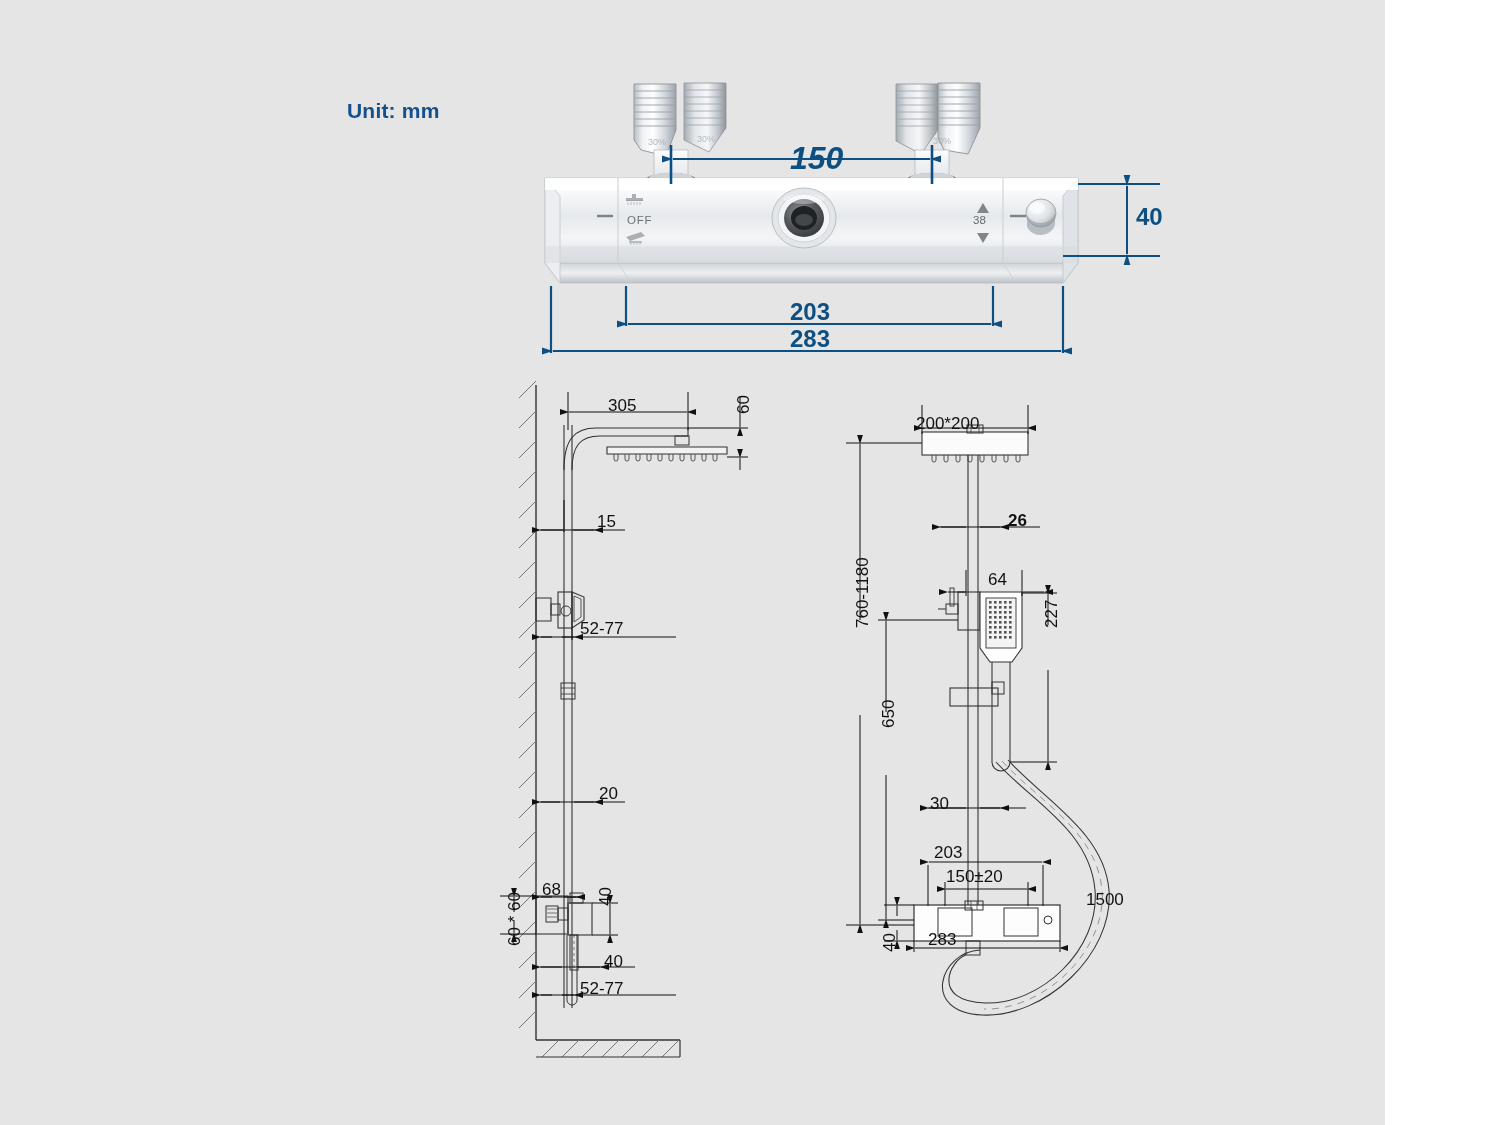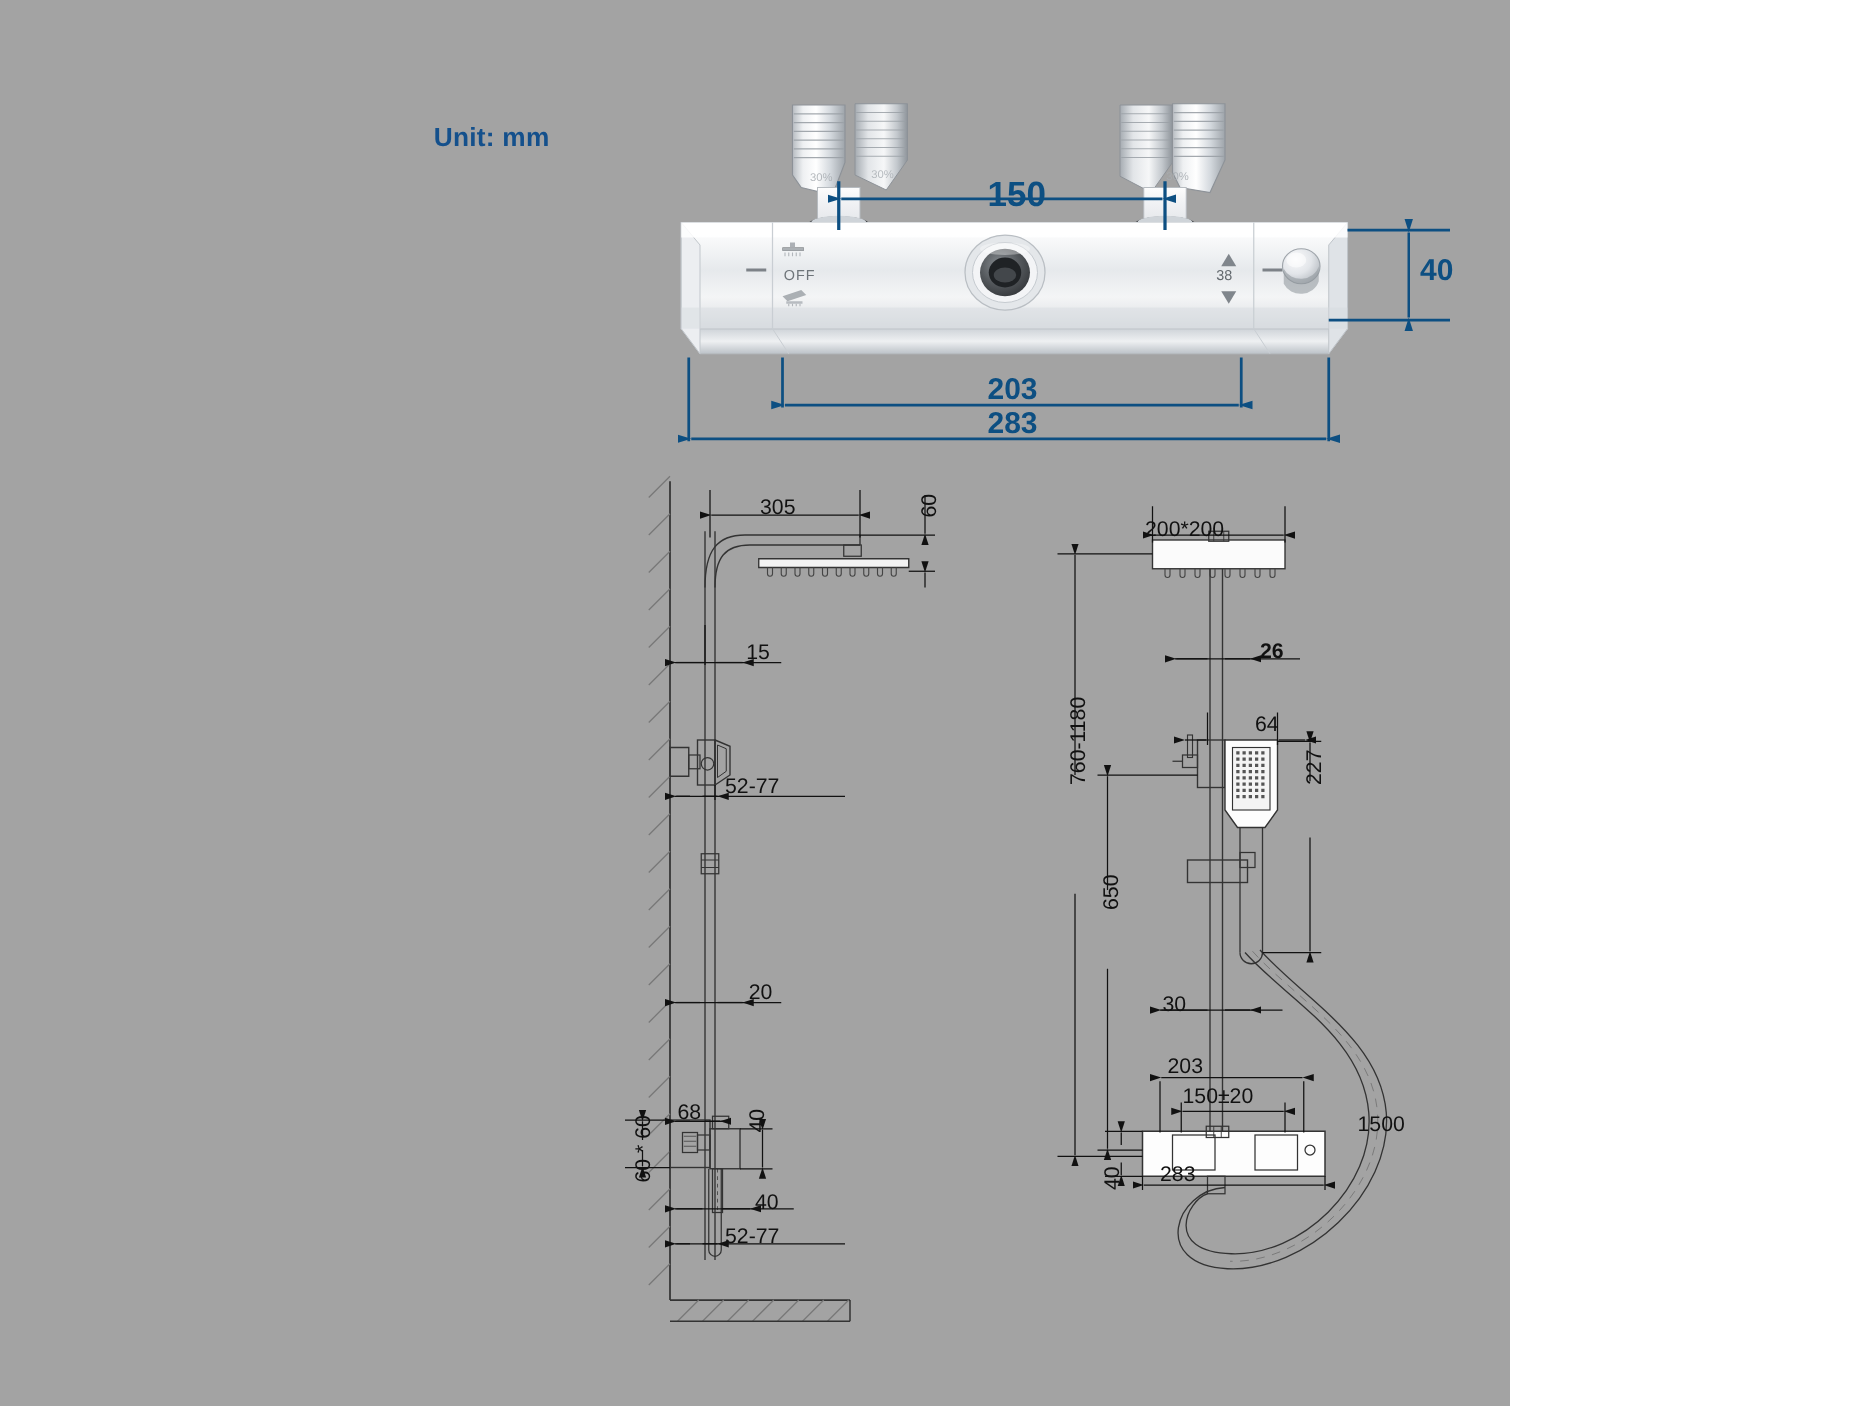--- a/index.html
+++ b/index.html
@@ -6,23 +6,23 @@
   html, body {
     margin: 0;
     padding: 0;
     background: #ffffff;
   }
   body {
     font-family: "Liberation Sans", sans-serif;
   }
   #sheet {
     position: relative;
-    width: 1208px;
+    width: 1385px;
     height: 1125px;
-    background: #a3a3a3;
+    background: #e5e5e5;
     overflow: hidden;
   }
   .unit-label {
     position: absolute;
     left: 347px;
     top: 99px;
     font-family: "Liberation Sans", sans-serif;
     font-size: 21px;
     font-weight: bold;
     color: #14508c;
@@ -589,39 +589,39 @@
       <line x1="1060" y1="941" x2="1060" y2="952"></line>
       <line x1="915" y1="948" x2="1059" y2="948" marker-start="url(#kArrL)" marker-end="url(#kArrR)"></line>
 
       <line x1="884" y1="905" x2="914" y2="905"></line>
       <line x1="884" y1="941" x2="914" y2="941"></line>
       <line x1="897" y1="906" x2="897" y2="916" marker-start="url(#kArrL)"></line>
       <line x1="897" y1="930" x2="897" y2="940" marker-end="url(#kArrR)"></line>
     </g>
   </svg>
 
-  <div class="dimtext-blue" style="left:790px; top:140px;  font-size:28px;">150</div>
+  <div class="dimtext-blue" style="left:790px; top:140px;  font-size:32px;font-style:italic;">150</div>
   <div class="dimtext-blue" style="left:1136px; top:203px; font-size:24px;">40</div>
   <div class="dimtext-blue" style="left:790px; top:298px;  font-size:24px;">203</div>
   <div class="dimtext-blue" style="left:790px; top:325px;  font-size:24px;">283</div>
 
   <div class="dimtext-black" style="left:608px; top:396px;">305</div>
   <div class="dimtext-black vert" style="left:734px; top:414px;">60</div>
   <div class="dimtext-black" style="left:597px; top:512px;">15</div>
   <div class="dimtext-black" style="left:580px; top:619px;">52-77</div>
   <div class="dimtext-black" style="left:599px; top:784px;">20</div>
   <div class="dimtext-black" style="left:542px; top:880px;">68</div>
   <div class="dimtext-black vert" style="left:596px; top:906px;">40</div>
   <div class="dimtext-black" style="left:604px; top:952px;">40</div>
   <div class="dimtext-black" style="left:580px; top:979px;">52-77</div>
   <div class="dimtext-black vert" style="left:505px; top:946px;">60 * 60</div>
 
   <div class="dimtext-black" style="left:916px; top:414px;text-align:center;">200*200</div>
   <div class="dimtext-black" style="left:1008px; top:511px;font-weight:bold;">26</div>
-  <div class="dimtext-black" style="left:988px; top:570px;margin-left:16px;">64</div>
+  <div class="dimtext-black" style="left:988px; top:570px;">64</div>
   <div class="dimtext-black vert" style="left:1042px; top:628px;">227</div>
   <div class="dimtext-black vert" style="left:853px; top:628px;">760-1180</div>
   <div class="dimtext-black vert" style="left:879px; top:728px;">650</div>
   <div class="dimtext-black" style="left:930px; top:794px;">30</div>
   <div class="dimtext-black" style="left:934px; top:843px;">203</div>
   <div class="dimtext-black" style="left:946px; top:867px;">150±20</div>
   <div class="dimtext-black" style="left:1086px; top:890px;">1500</div>
   <div class="dimtext-black" style="left:928px; top:930px;">283</div>
   <div class="dimtext-black vert" style="left:880px; top:952px;">40</div>
 

